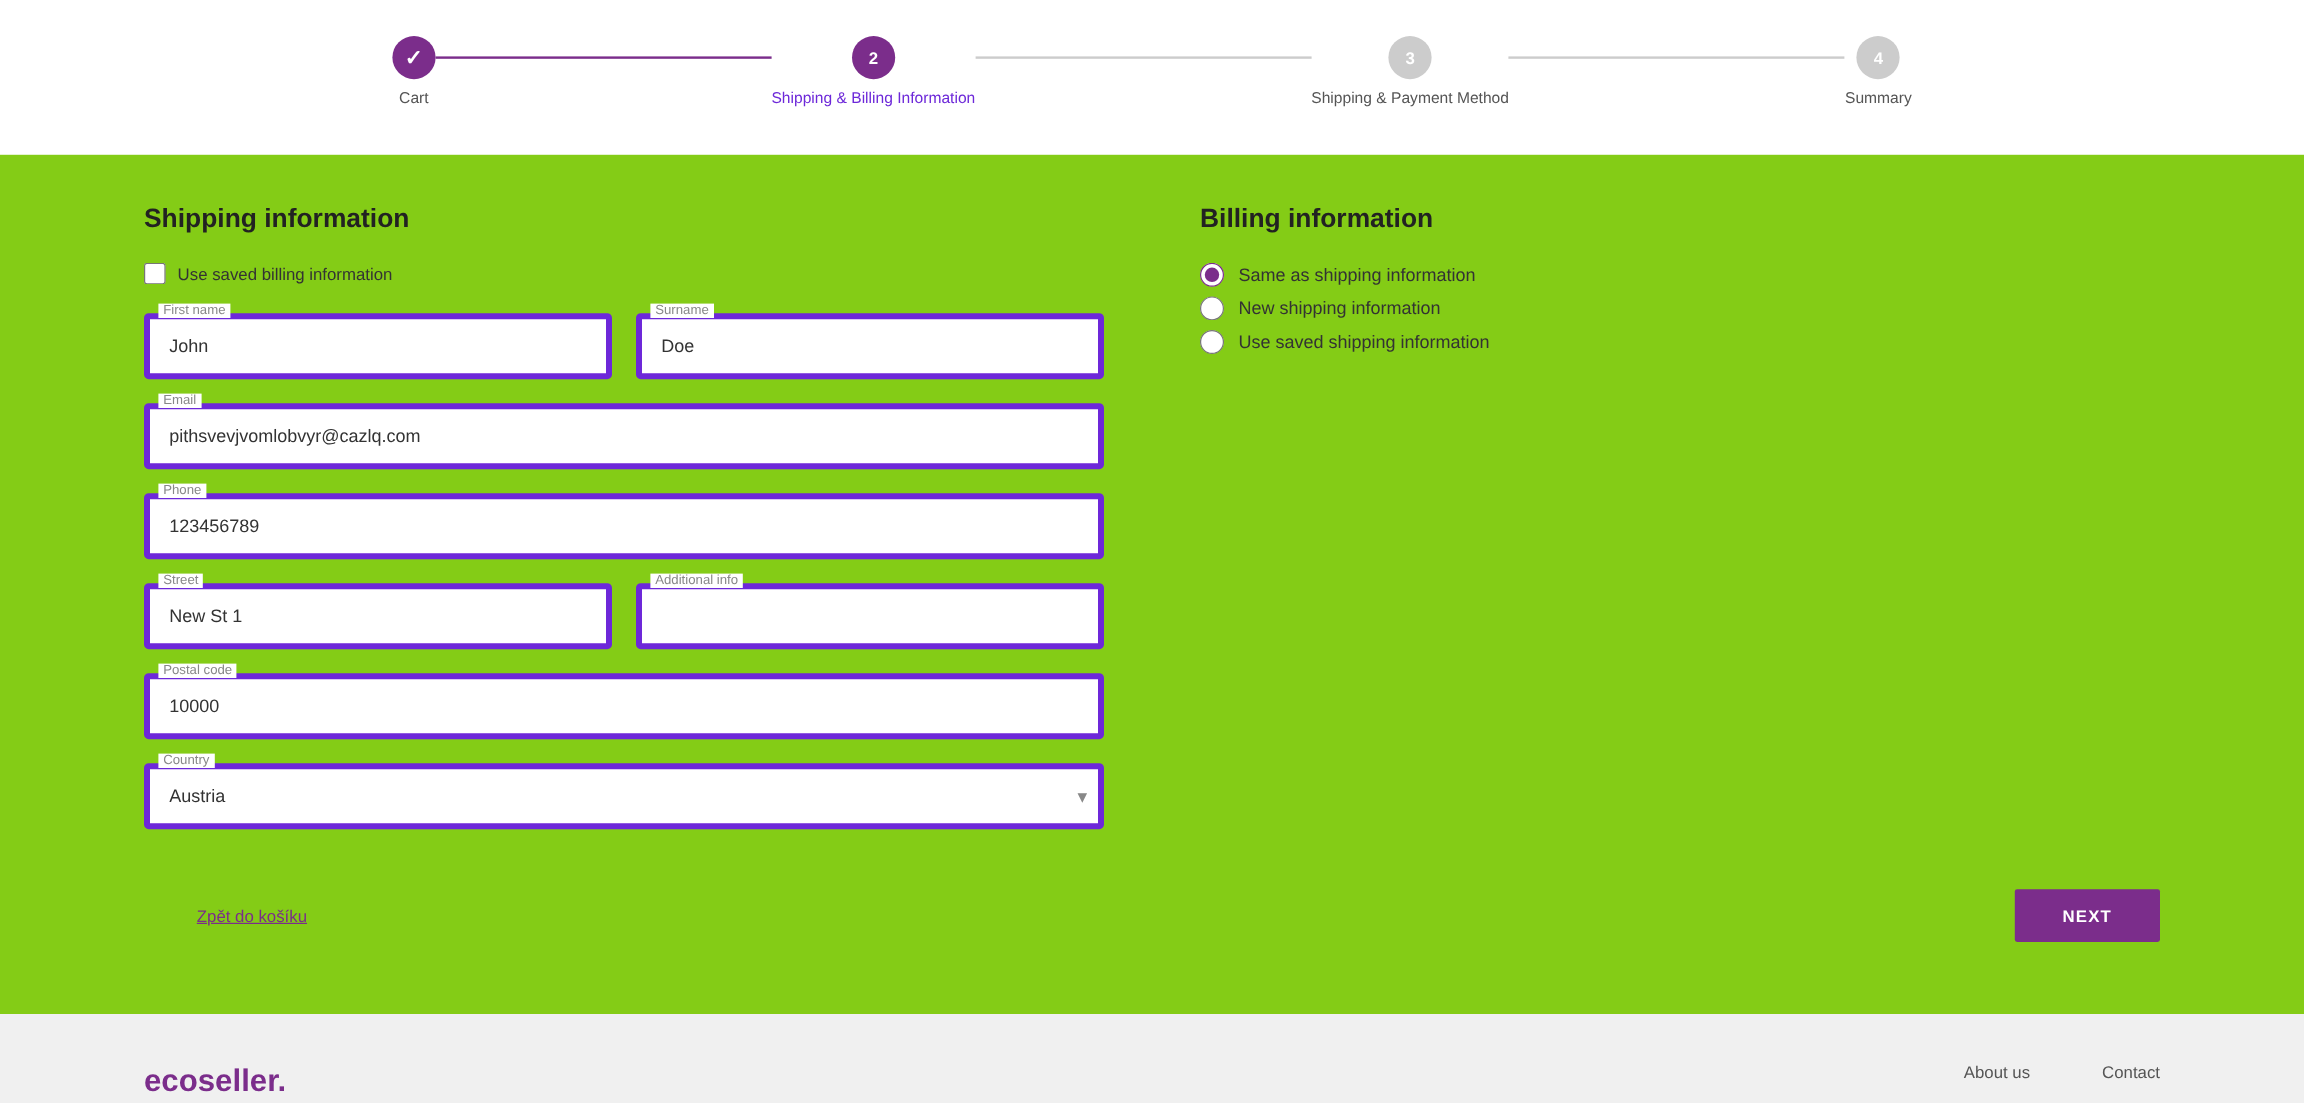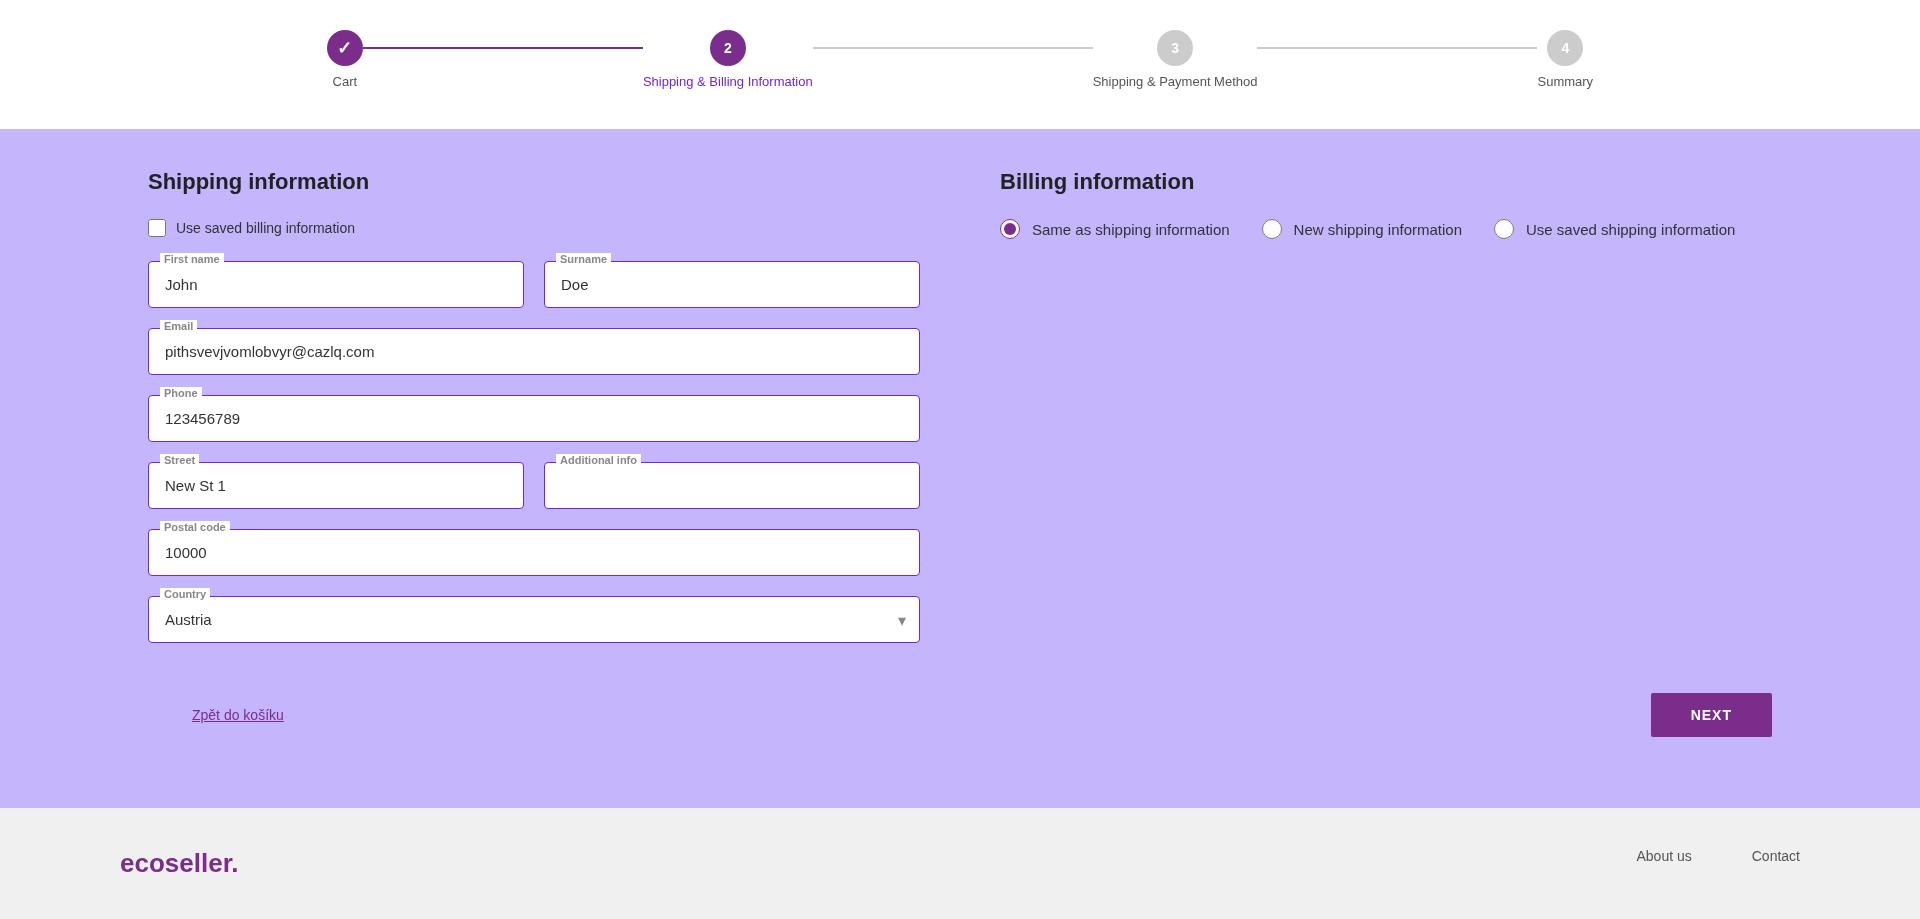--- a/index.html
+++ b/index.html
@@ -1,18 +1,18 @@
 <!DOCTYPE html>
 <html><head>
   <meta charset="utf-8">
   <style>
     * { box-sizing: border-box; margin: 0; padding: 0; }
     body { font-family: 'Segoe UI', Arial, sans-serif; background: #f5f5f5; color: #333; min-height: 100vh; display: flex; flex-direction: column; }
     
-    .main-content { flex: 1; background: #c4b5fd; padding: 40px 108px 60px; }
+    .main-content { flex: 1; background: #84cc16; padding: 40px 80px 60px; }
     
     
     .progress-bar { display: flex; align-items: center; justify-content: center; padding: 30px 0 40px; background: #fff; }
     .step-container { display: flex; flex-direction: column; align-items: center; position: relative; }
     .step-circle { width: 36px; height: 36px; border-radius: 50%; display: flex; align-items: center; justify-content: center; font-size: 14px; font-weight: 600; z-index: 1; }
     .step-circle.completed { background: #7b2d8b; color: #fff; }
     .step-circle.active { background: #7b2d8b; color: #fff; }
     .step-circle.inactive { background: #ccc; color: #fff; }
     .step-label { margin-top: 8px; font-size: 13px; color: #555; text-align: center; white-space: nowrap; }
     .step-label.active { color: #6d28d9; }
@@ -36,27 +36,26 @@
     
     .form-group label {
       position: absolute;
       top: -8px;
       left: 12px;
       background: #fff;
       font-size: 11px;
       color: #888;
       padding: 0 4px;
       z-index: 1;
-      font-weight: bold;
     }
     
     .form-group input, .form-group select {
       width: 100%;
       padding: 14px 16px;
-      border: 1px solid #6d28d9;
+      border: 5px solid #6d28d9;
       border-radius: 4px;
       font-size: 15px;
       color: #333;
       outline: none;
       background: #fff;
       appearance: none;
     }
     
     .select-wrapper { position: relative; }
     .select-wrapper::after {
@@ -64,21 +63,21 @@
       position: absolute;
       right: 14px;
       top: 50%;
       transform: translateY(-50%);
       color: #888;
       pointer-events: none;
       font-size: 16px;
     }
     
     
-    .radio-group { display: flex; flex-direction: row; gap: 32px; margin-top: 8px; }
+    .radio-group { display: flex; flex-direction: column; gap: 8px; margin-top: 8px; }
     .radio-item { display: flex; align-items: center; gap: 12px; }
     .radio-item input[type="radio"] { width: 20px; height: 20px; accent-color: #7b2d8b; cursor: pointer; }
     .radio-label { font-size: 15px; color: #333; }
     
     
     .form-actions { display: flex; justify-content: space-between; align-items: center; padding: 30px 40px 0; }
     .back-link { font-size: 14px; color: #7b2d8b; text-decoration: underline; cursor: pointer; margin-left: 44px; }
     .next-btn {
       background: #7b2d8b;
       color: #fff;

